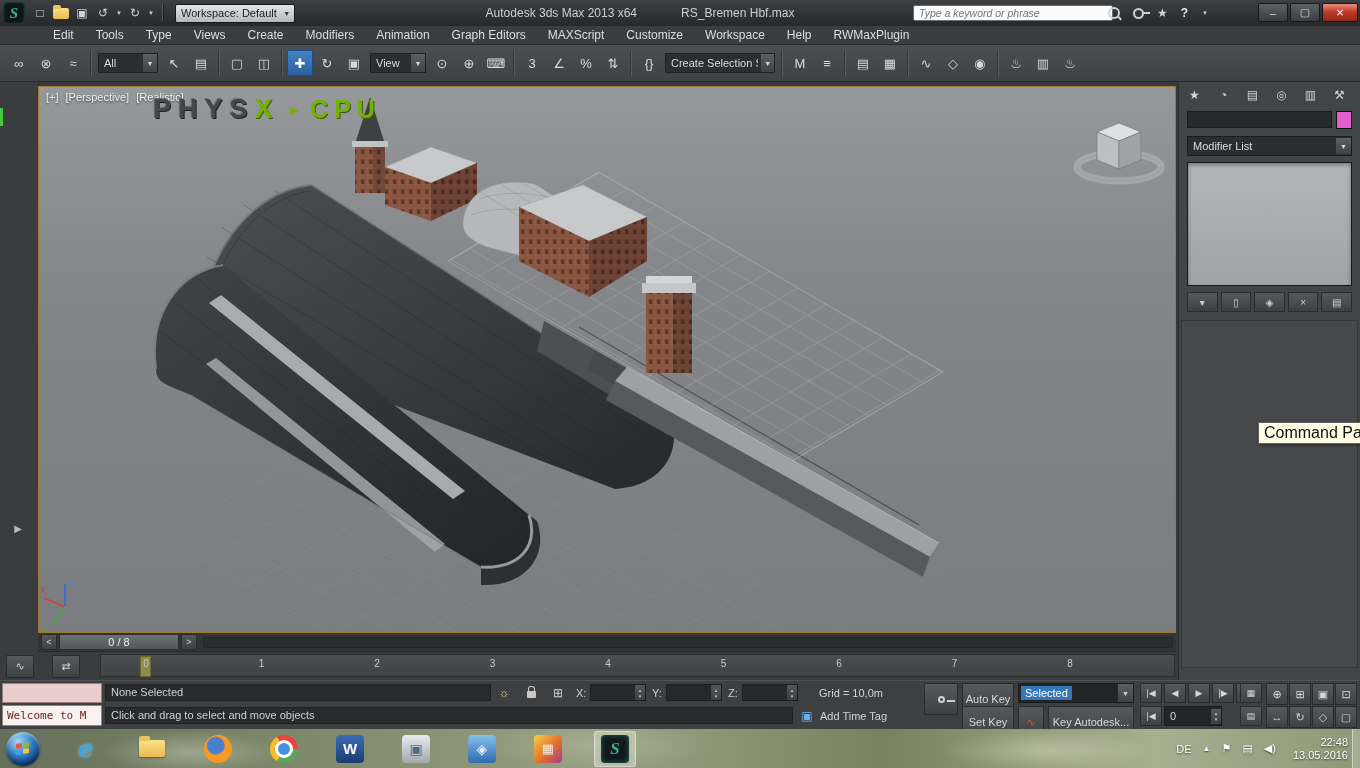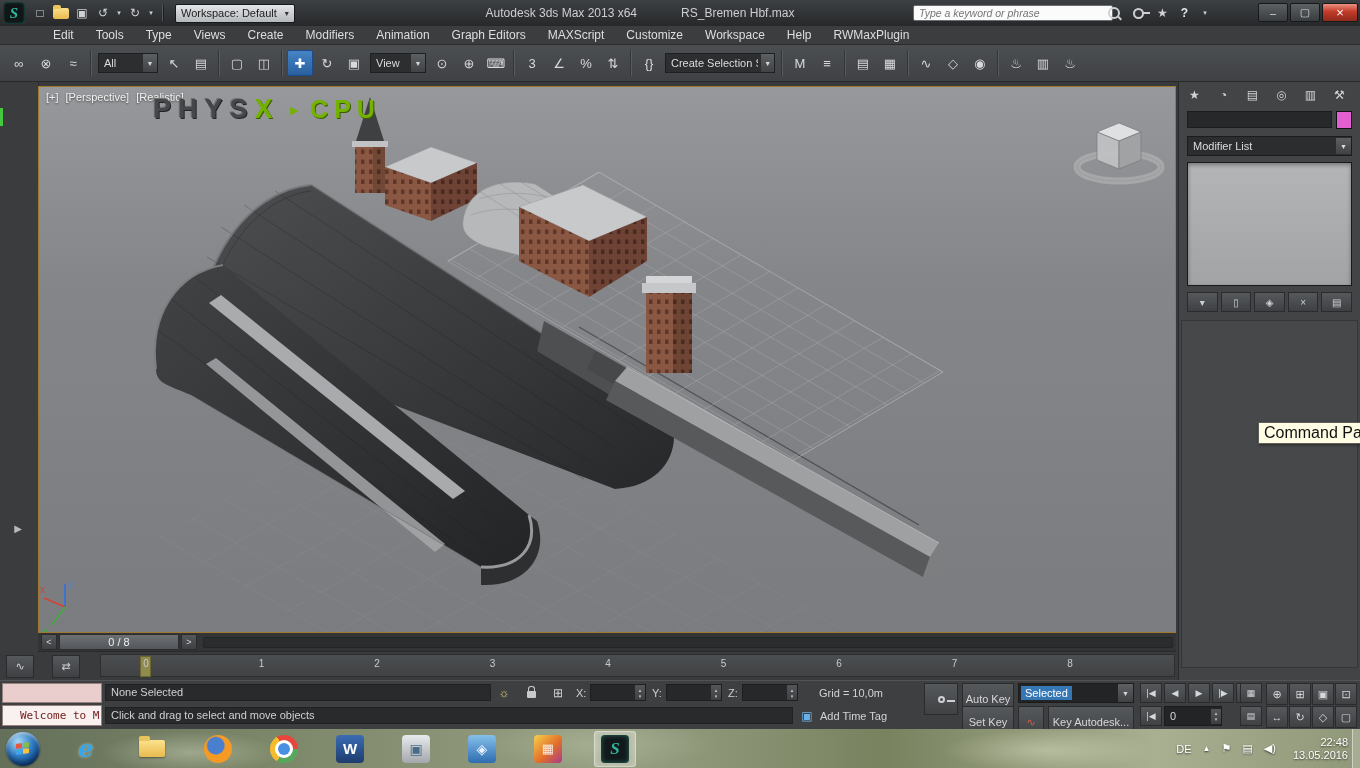--- a/index.html
+++ b/index.html
@@ -100,21 +100,21 @@
               border:1px solid #2a2b2c;color:#cfd0d1;font-size:11px;display:flex;align-items:center;justify-content:center;}
   .ruler{position:absolute;left:100px;right:3px;top:2px;bottom:3px;background:linear-gradient(#4b4e50,#404244);
          border:1px solid #2d2e2f;}
   .tick{position:absolute;top:3px;transform:translateX(-50%);font-size:10px;color:#c9cacb;}
   .frame-marker{position:absolute;left:39px;top:1px;width:9px;height:19px;background:#8f8a4d;border:1px solid #6b662f;}
   
   .statusbar{position:absolute;left:0;top:680px;width:1360px;height:49px;background:#3d3f41;border-top:1px solid #515употре355;border-top:1px solid #515355;}
   .statusbar *{box-sizing:border-box;}
   .ms-pink{position:absolute;left:2px;top:2px;width:100px;height:20px;background:#e9cecd;border:1px solid #97817f;}
   .ms-white{position:absolute;left:2px;top:24px;width:100px;height:21px;background:#f8f1f0;border:1px solid #97817f;
-            color:#6e1c17;font:11px "DejaVu Sans Mono",monospace;line-height:19px;padding-left:17px;white-space:nowrap;overflow:hidden;}
+            color:#6e1c17;font:11px "DejaVu Sans Mono",monospace;line-height:19px;padding-left:4px;white-space:nowrap;overflow:hidden;}
   .field{position:absolute;background:#292a2b;border:1px solid #202122;color:#cfd0d1;font-size:11px;
          line-height:15px;padding:0 5px;overflow:hidden;white-space:nowrap;}
   .sb-icon{position:absolute;width:20px;height:18px;display:flex;align-items:center;justify-content:center;
            color:#cfd0d1;font-size:12px;}
   .mini-lock{width:9px;height:7px;background:#c9c9c9;position:relative;border-radius:1px;margin-top:4px;}
   .mini-lock::before{content:"";position:absolute;top:-5px;left:1px;width:5px;height:5px;border:1.5px solid #c9c9c9;
                      border-bottom:none;border-radius:3px 3px 0 0;}
   .axis-lab{position:absolute;font-size:11px;color:#cfd0d1;top:6px;}
   .axis-field{position:absolute;top:3px;width:56px;height:17px;background:#272829;border:1px solid #1d1e1f;
               display:flex;align-items:center;justify-content:flex-end;}

